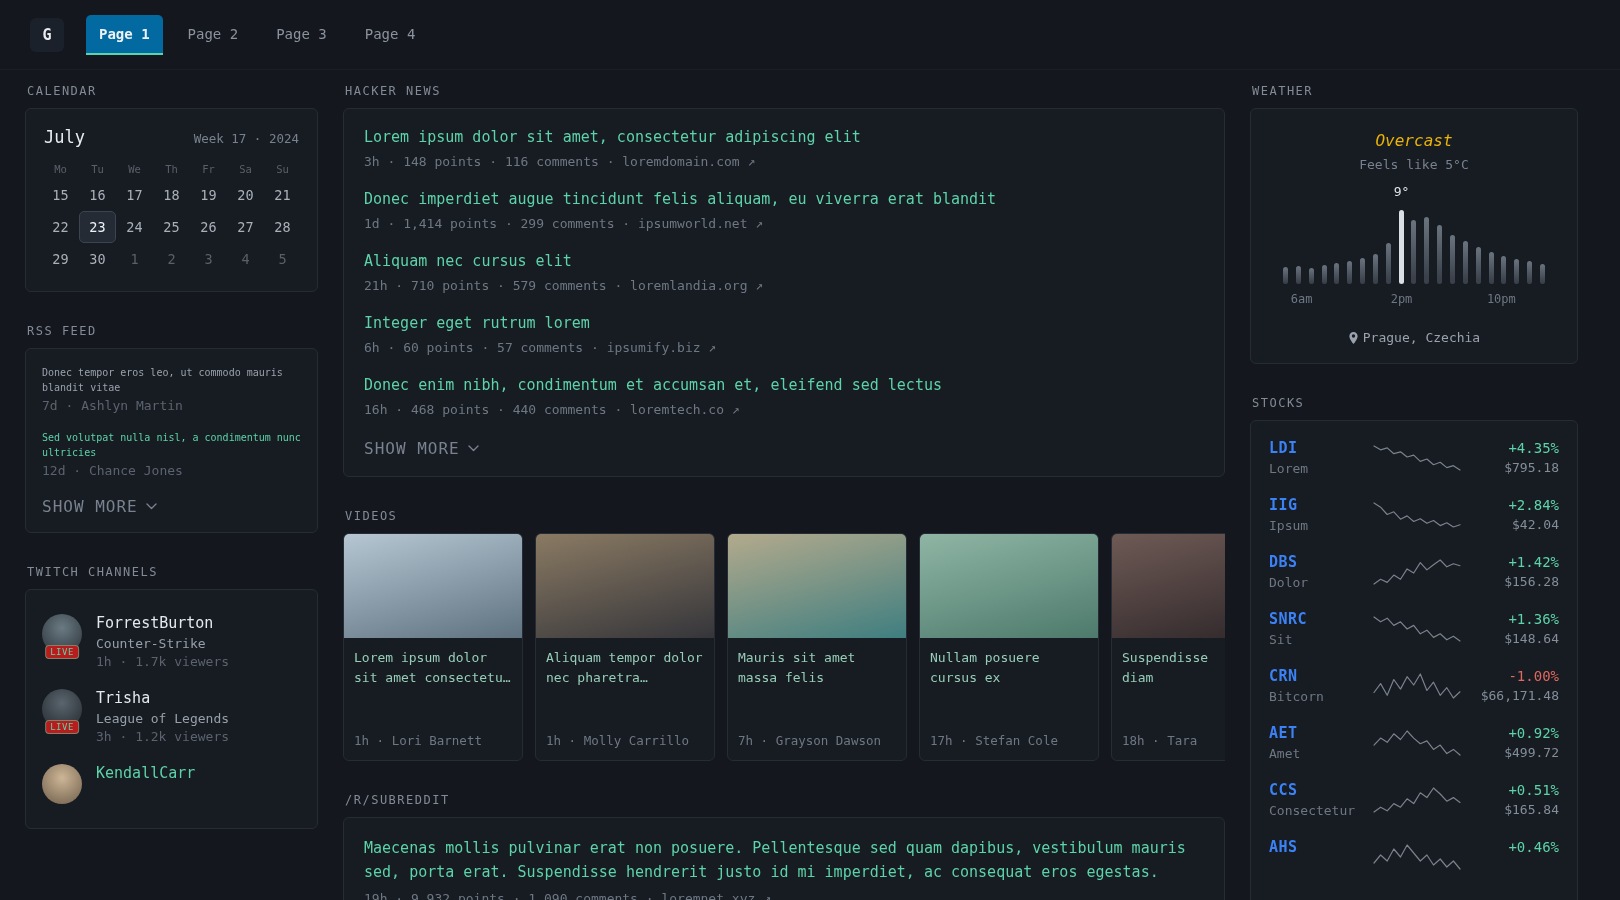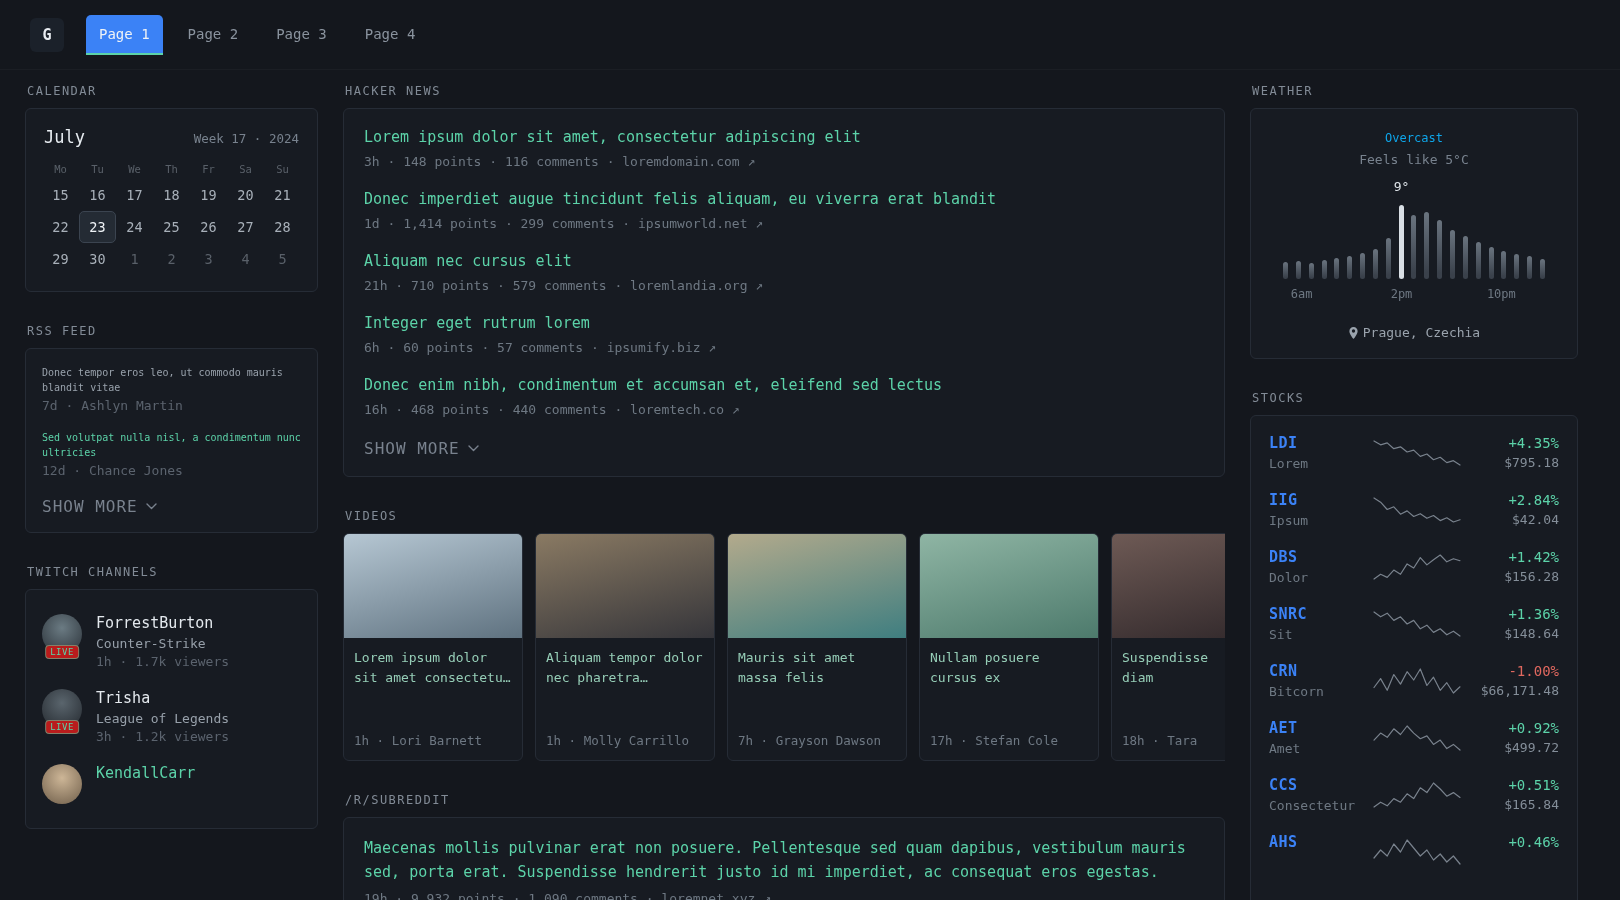--- a/index.html
+++ b/index.html
@@ -13,21 +13,21 @@
     width:1620px;height:900px;overflow:hidden;background:var(--bg);
     font-family:"DejaVu Sans Mono","Liberation Mono",monospace;color:var(--text);
   }
   [data-interactable="true"]{cursor:pointer;}
 
   
   header{height:70px;display:flex;align-items:center;padding:0 25px;border-bottom:1px solid rgba(255,255,255,0.03);}
   .logo{width:34px;height:34px;display:flex;align-items:center;justify-content:center;background:#1b212a;border-radius:6px;color:#e9edf2;font-size:15px;font-weight:bold;margin-left:5px;}
   nav{display:flex;align-items:center;margin-left:22px;height:100%;}
   .tab{height:40px;display:flex;align-items:center;padding:0 13px;margin-right:12px;font-size:14px;color:#8a939e;border-bottom:2px solid transparent;}
-  .tab.active{background:#3b82f6;border-bottom-color:var(--accent);color:#eef2f6;border-radius:5px 5px 0 0;}
+  .tab.active{background:#0369a1;border-bottom-color:var(--accent);color:#eef2f6;border-radius:5px 5px 0 0;font-weight:bold;}
 
   
   .columns{display:grid;grid-template-columns:293px 882px 1fr;gap:25px;padding:14px 60px 0 25px;}
   .widget + .widget{margin-top:32px;}
   .widget-title{font-size:12px;letter-spacing:1.5px;color:var(--title);font-weight:normal;margin:0 0 10px 2px;}
   .card{background:var(--card);border:1px solid var(--border);border-radius:6px;}
 
   
   .calendar-card{padding:16px 16px 16px;}
   .cal-head{display:flex;justify-content:space-between;align-items:baseline;padding:2px 2px 8px;}
@@ -74,21 +74,21 @@
   .video-title{padding:10px 10px 0;font-size:13px;line-height:1.55;color:#96ceb7;white-space:pre-line;}
   .video-meta{margin-top:auto;padding:0 10px 12px;font-size:12.5px;color:var(--meta);}
 
   
   .sub-card{padding:18px 20px;min-height:150px;}
   .sub-title{font-size:15px;color:var(--accent);line-height:1.6;}
   .sub-meta{font-size:13px;color:var(--meta);margin-top:7px;}
 
   
   .weather-card{padding:22px 18px 18px;text-align:center;}
-  .weather-cond{font-size:12px;color:#0ea5e9;}
+  .weather-cond{font-size:16px;color:#eab308;font-style:italic;}
   .weather-feels{font-size:13px;color:var(--muted);margin-top:7px;}
   .weather-chart{position:relative;height:78px;margin:34px 14px 0;}
   .weather-bars{display:flex;align-items:flex-end;justify-content:space-between;height:100%;}
   .wbar{width:5px;border-radius:3px;background:linear-gradient(180deg,#6a747f,#3a414b 90%);}
   .wbar.hl{background:#d9dfe5;}
   .weather-temp-label{position:absolute;top:-22px;transform:translateX(-50%);font-size:13px;color:#dfe5ea;}
   .weather-times{position:relative;height:15px;margin:8px 14px 0;}
   .weather-times span{position:absolute;transform:translateX(-50%);font-size:12px;color:var(--meta);top:0;}
   .weather-loc{display:flex;align-items:center;justify-content:center;gap:4px;margin-top:23px;font-size:13px;color:#9aa3ad;}
   .pin-icon svg{display:block;}

